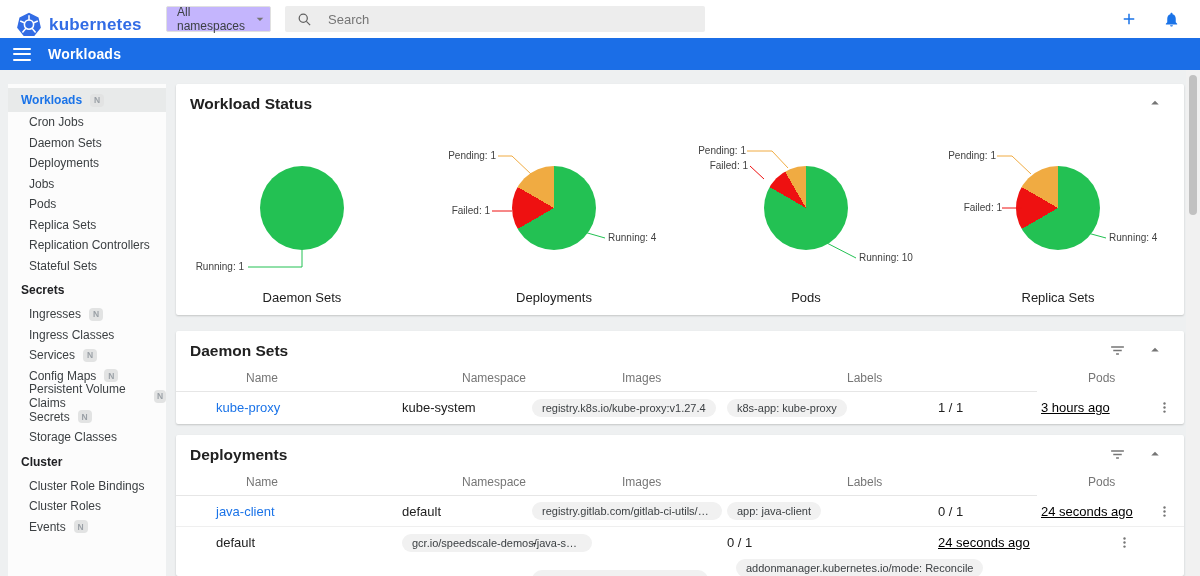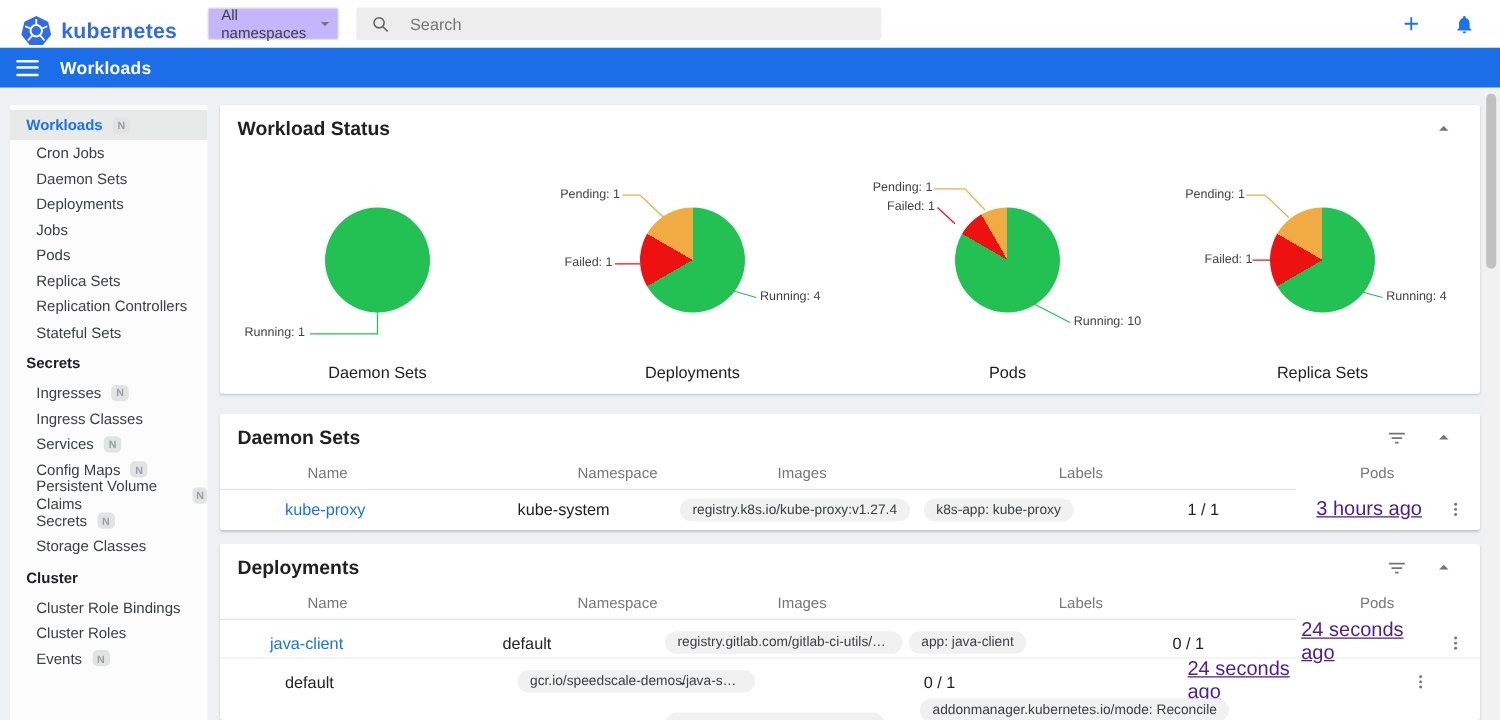--- a/index.html
+++ b/index.html
@@ -53,27 +53,27 @@
   .leader { position:absolute; left:0; top:0; pointer-events:none; }
   .lr { stroke:var(--c-running,#23c153); } .lf { stroke:var(--c-failed,#ee1111); } .lp { stroke:var(--c-pending,#f0ab42); }
   .leader polyline { fill:none; stroke-width:1; }
 
   
   .tbl-head, .tbl-row { display:grid; grid-template-columns:40px 186px 130px 195px 211px 103px 103px 1fr; align-items:center; }
   .tbl-head { position:absolute; left:0; top:34px; width:861px; height:27px; border-bottom:1px solid #e6e6e6;
               font-size:12px; color:#767676;gap:30px; }
   .tbl-rows { position:absolute; left:0; top:61px; width:1008px; }
   .tbl-row { height:31px; border-bottom:1px solid #efefef; font-size:13px; color:#212121; }
-  .tbl-row:last-child { border-bottom:none;margin-left:12px; }
+  .tbl-row:last-child { border-bottom:none; }
   .dot { width:10px; height:10px; border-radius:50%; margin-left:11px; }
   .dot.running { background:#2db34c; } .dot.failed { background:#f0342e; } .dot.idle { background:#7d7d7d; }
   .name-link { color:#1a73e8; font-size:13px; text-decoration:none; cursor:pointer; }
   .chip { display:inline-block; background:#f1f1f1; border-radius:10px; padding:3px 10px; font-size:11px; color:#3c4043;
           max-width:190px; overflow:hidden; text-overflow:ellipsis; white-space:nowrap; vertical-align:middle; }
-  .created-link { color:#4c1d95; font-size:16px; text-decoration:underline; cursor:pointer;text-align:right; }
+  .created-link { color:#000000; font-size:13px; text-decoration:underline; cursor:pointer;text-align:right; }
   .kebab { justify-self:end; margin-right:12px; cursor:pointer; display:flex; }
   .sort-arrow { font-size:11px; color:#757575; margin-left:3px; }
 
   
   .scroll-track { position:absolute; left:1186px; top:70px; width:14px; height:506px; background:#f1f1f1; }
   .scroll-thumb { position:absolute; left:3px; top:5px; width:8px; height:140px; background:#c1c1c1; border-radius:4px; cursor:pointer; }
 </style>
 </head>
 <body>
 

